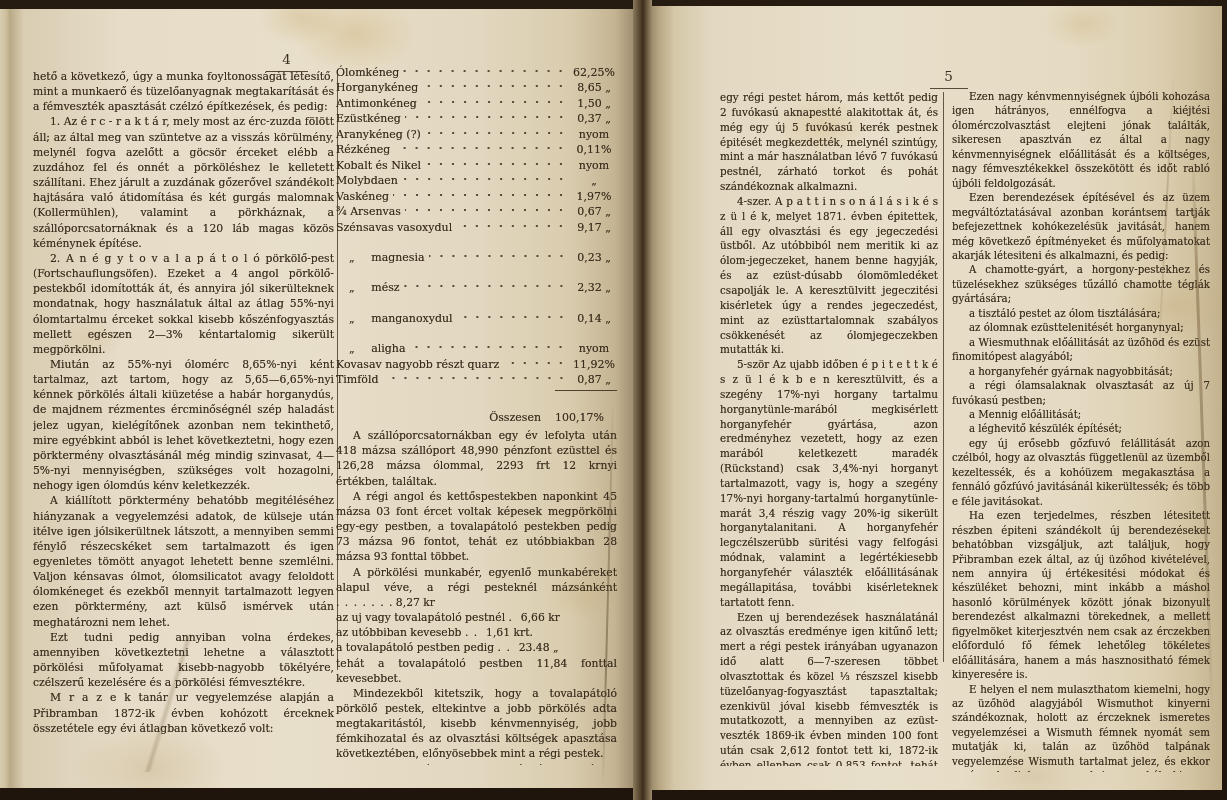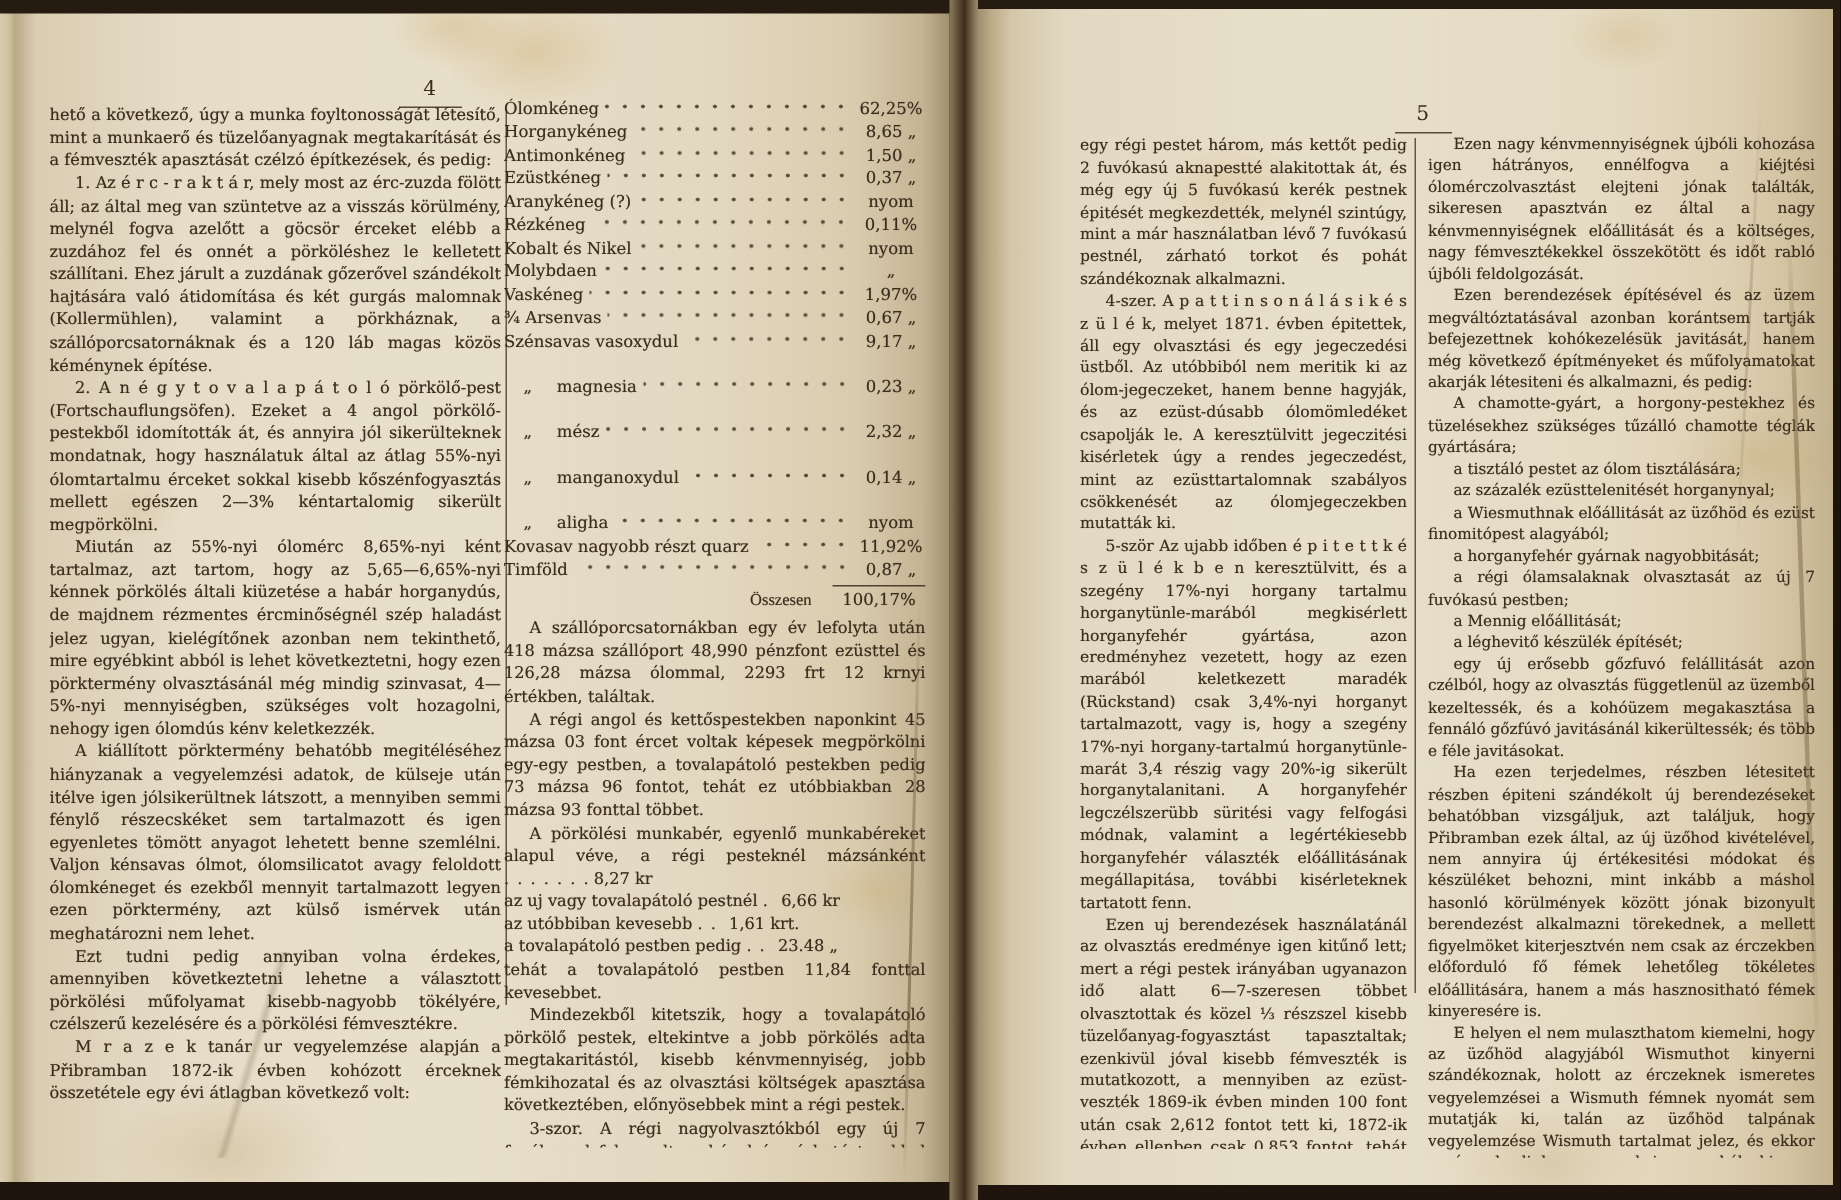--- a/index.html
+++ b/index.html
@@ -83,22 +83,22 @@
   }
   .trow .lbl { white-space:pre; }
   .trow.ind .lbl { padding-left:13px;margin-top:15px; }
   .dots {
     flex:1 1 auto; height:10px; margin:0 4px;
     background-image:radial-gradient(circle, rgba(64,50,32,.85) 1px, transparent 1.5px);
     background-size:12px 10px; background-repeat:repeat-x; background-position:right 0;
   }
   .val { white-space:pre; text-align:center; min-width:46px; }
   .total { justify-content:flex-end; margin-top:1px; margin-bottom:3px; }
-  .total .total-lbl { margin-right:14px;font-family:Liberation Serif, serif; }
-  .total .total-val { border-top:1px solid rgba(64,50,32,.9); padding-top:1px; min-width:62px; text-align:center; }
+  .total .total-lbl { margin-right:14px; }
+  .total .total-val { border-top:1px solid rgba(64,50,32,.9); padding-top:19px; min-width:62px; text-align:left; }
   .paras { margin-top:2px; }
 </style>
 </head>
 <body>
 
 <div class="scene">
 
   <div class="page page-left">
     <div class="pagenum pn-left">4</div>
 
@@ -239,21 +239,21 @@
       </div>
 
     <div class="vrule vrule-right"></div>
 
     <div class="col col-4">
 
     <p class="para">Ezen nagy kénvmennyiségnek újbóli kohozása igen hátrányos, ennélfogva a kiéjtési ólomérczolvasztást elejteni jónak találták, sikeresen apasztván ez által a nagy kénvmennyiségnek előállitását és a költséges, nagy fémvesztékekkel összekötött és időt rabló újbóli feldolgozását.</p>
         <p class="para">Ezen berendezések építésével és az üzem megváltóztatásával azonban korántsem tartják befejezettnek kohókezelésük javitását, hanem még következő építményeket és műfolyamatokat akarják létesiteni és alkalmazni, és pedig:</p>
         <p class="para">A chamotte-gyárt, a horgony-pestekhez és tüzelésekhez szükséges tűzálló chamotte téglák gyártására;</p>
         <p class="para">a tisztáló pestet az ólom tisztálására;</p>
-        <p class="para">az százalék ezüsttelenitését horganynyal;</p>
+        <p class="para">az ólomnak ezüsttelenitését horganynyal;</p>
         <p class="para">a Wiesmuthnak előállitását az üzőhöd és ezüst finomitópest alagyából;</p>
         <p class="para">a horganyfehér gyárnak nagyobbitását;</p>
         <p class="para">a régi ólamsalaknak olvasztasát az új 7 fuvókasú pestben;</p>
         <p class="para">a Mennig előállitását;</p>
         <p class="para">a léghevitő készülék építését;</p>
         <p class="para">egy új erősebb gőzfuvó felállitását azon czélból, hogy az olvasztás függetlenül az üzemből kezeltessék, és a kohóüzem megakasztása a fennáló gőzfúvó javitásánál kikerültessék; és több e féle javitásokat.</p>
         <p class="para">Ha ezen terjedelmes, részben létesitett részben épiteni szándékolt új berendezéseket behatóbban vizsgáljuk, azt találjuk, hogy Přibramban ezek által, az új üzőhod kivételével, nem annyira új értékesitési módokat és készüléket behozni, mint inkább a máshol hasonló körülmények között jónak bizonyult berendezést alkalmazni törekednek, a mellett figyelmöket kiterjesztvén nem csak az érczekben előforduló fő fémek lehetőleg tökéletes előállitására, hanem a más hasznositható fémek kinyeresére is.</p>
         <p class="para">E helyen el nem mulaszthatom kiemelni, hogy az üzőhöd alagyjából Wismuthot kinyerni szándékoznak, holott az érczeknek ismeretes vegyelemzései a Wismuth fémnek nyomát sem mutatják ki, talán az üzőhöd talpának vegyelemzése Wismuth tartalmat jelez, és ekkor az érczek aligha nem csak igen csekély ki nem puhatolható Wismuth-mennyiséget tartalmaznak, mely az üzőhöd és ezüst finomítópest talpában meggyűlemlik.</p>
       </div>
   </div>

